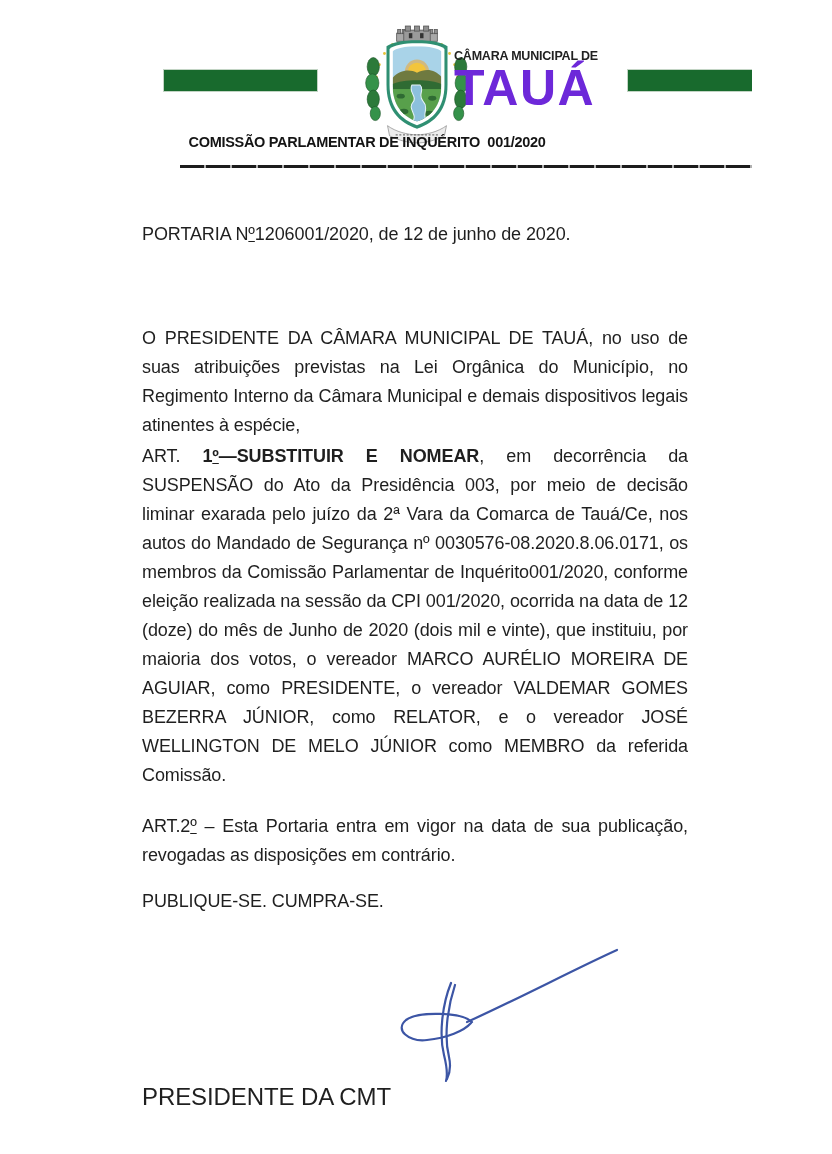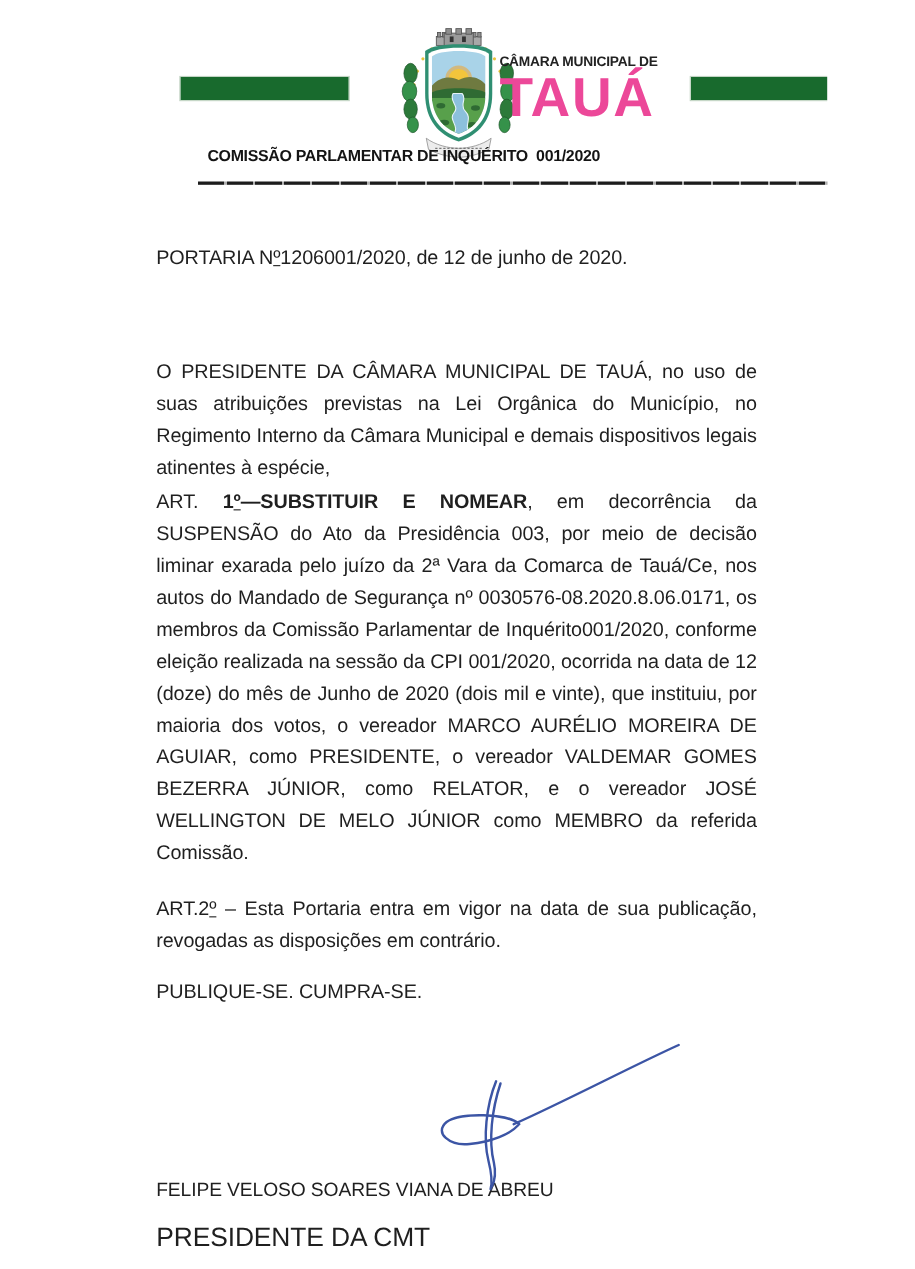--- a/index.html
+++ b/index.html
@@ -8,21 +8,21 @@
     font-family:"Liberation Sans","DejaVu Sans",sans-serif;color:#1f1f1f;overflow:hidden;
   }
   
   .letterhead{position:relative;height:178px;}
   .bar{position:absolute;top:70px;height:21px;background:#186a2d;outline:1px solid #c2d4c4;}
   .bar-left{left:84px;width:153px;}
   .bar-right{left:548px;width:157px;}
   .crest{position:absolute;left:279px;top:24px;width:116px;height:122px;}
   .org{position:absolute;left:374px;top:49px;}
   .org-small{font-weight:bold;font-size:12.5px;letter-spacing:-0.2px;color:#222;white-space:nowrap;}
-  .org-big{font-weight:bold;font-size:50px;line-height:0.95;letter-spacing:1.5px;color:#ec4899;margin-top:2px;}
+  .org-big{font-weight:bold;font-size:50px;line-height:0.95;letter-spacing:1.5px;color:#6d28d9;margin-top:2px;}
   .committee{
     position:absolute;top:134px;left:0;width:100%;text-align:center;transform:translateX(-49px);
     font-weight:bold;font-size:14.5px;letter-spacing:-0.3px;white-space:pre;color:#141414;
   }
   .rule{
     position:absolute;top:165px;left:100px;width:633px;height:2.5px;
     background:repeating-linear-gradient(90deg,#1c1c1c 0 24px,rgba(28,28,28,0.35) 24px 26px);
   }
   
   .doc-body{padding:0 64px 0 62px;}
@@ -149,17 +149,16 @@
       <svg class="sig" viewBox="0 0 230 150" aria-hidden="true">
         <g fill="none" stroke="#3c55a5" stroke-width="2.2" stroke-linecap="round">
           <path d="M225,7 C185,25 118,60 75,79"></path>
           <path d="M80,79 C70,69 26,68 14,77 C2,87 17,99 35,97 C55,95 72,88 79,80"></path>
           <path d="M59,40 C50,62 47,92 52,112 C55,124 56,131 54,138"></path>
           <path d="M63,42 C55,66 52,94 57,114 C59,123 58,130 55,136"></path>
         </g>
       </svg>
     </div>
 
-    <p class="p center signer-name">FELIPE VELOSO SOARES VIANA DE ABREU</p>
     <p class="p center signer-title">PRESIDENTE DA CMT</p>
 
   </main>
 </div>
 
 </body></html>

